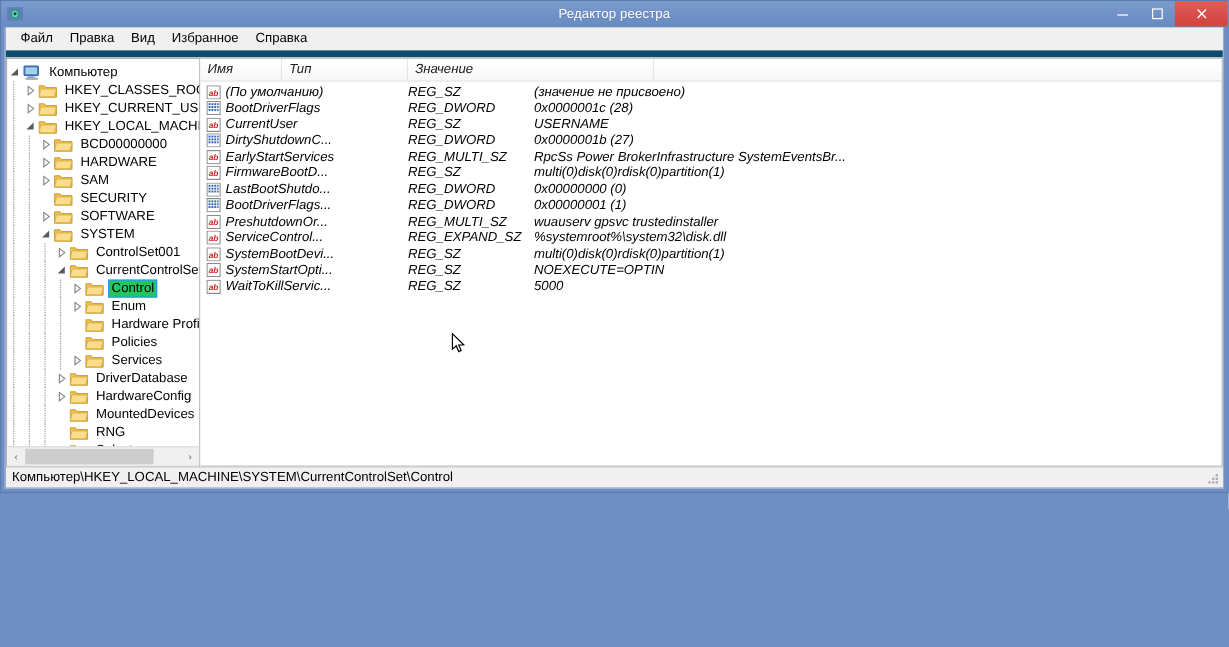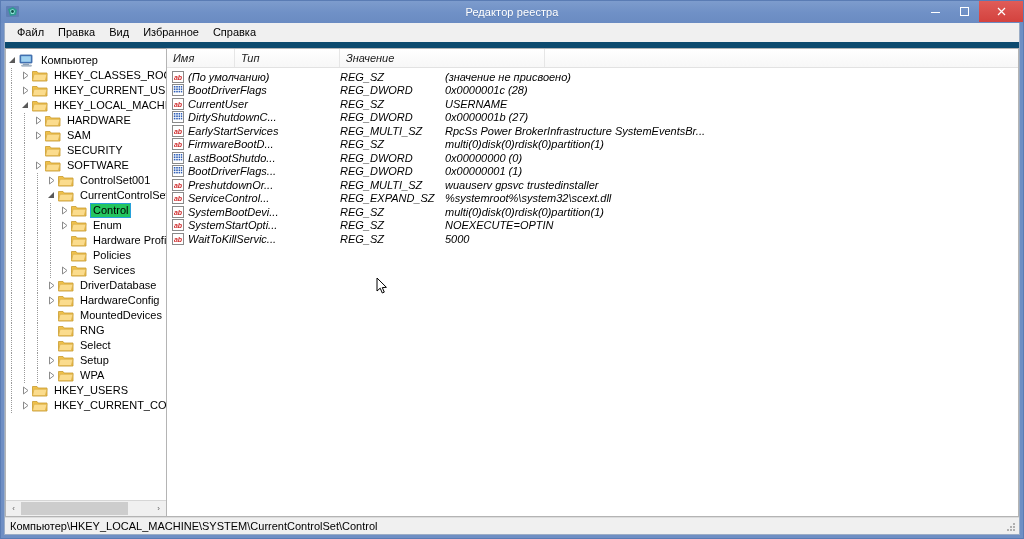--- a/index.html
+++ b/index.html
@@ -18,21 +18,21 @@
     overflow: hidden;
     background: #6f8fc4;
     box-sizing: border-box;
   }
 
   
   .window {
     position: absolute;
     left: 0; top: 0;
     width: 1024px;
-    height: 539px;
+    height: 411px;
     box-sizing: border-box;
     border: 1px solid #5a7cb4;
     background: #6f8fc4;
     display: flex;
     flex-direction: column;
   }
   .titlebar {
     height: 22px;
     flex: 0 0 22px;
     background: linear-gradient(to bottom, #7d9ccd 0%, #6f90c6 55%, #6a8bc2 100%);
@@ -416,20 +416,36 @@
                   <svg width="9" height="9" viewBox="0 0 9 9">
                     <path d="M2.5 1 L7 4.5 L2.5 8 Z" fill="none" stroke="#8b8b8b" stroke-width="1"></path>
                   </svg>
                 </span>
                 <span class="folder-ico">
                   <svg width="16" height="13" viewBox="0 0 16 13">
                     <path d="M0.5 2.5 L5 2.5 L6.2 4 L15 4 L15 12 L0.5 12 Z" fill="#f0c14b" stroke="#c79a2e" stroke-width="0.8"></path>
                     <path d="M2 5.2 L15 5.2 L13.3 11.6 L0.6 11.6 Z" fill="#fbdc8d" stroke="#d8ad48" stroke-width="0.7"></path>
                   </svg>
                 </span>
+                <span class="tree-label">BCD00000000</span>
+              </div>
+              <div class="tree-row">
+                <span class="tline vert"></span>
+                <span class="tline vert"></span>
+                <span class="tw">
+                  <svg width="9" height="9" viewBox="0 0 9 9">
+                    <path d="M2.5 1 L7 4.5 L2.5 8 Z" fill="none" stroke="#8b8b8b" stroke-width="1"></path>
+                  </svg>
+                </span>
+                <span class="folder-ico">
+                  <svg width="16" height="13" viewBox="0 0 16 13">
+                    <path d="M0.5 2.5 L5 2.5 L6.2 4 L15 4 L15 12 L0.5 12 Z" fill="#f0c14b" stroke="#c79a2e" stroke-width="0.8"></path>
+                    <path d="M2 5.2 L15 5.2 L13.3 11.6 L0.6 11.6 Z" fill="#fbdc8d" stroke="#d8ad48" stroke-width="0.7"></path>
+                  </svg>
+                </span>
                 <span class="tree-label">HARDWARE</span>
               </div>
               <div class="tree-row">
                 <span class="tline vert"></span>
                 <span class="tline vert"></span>
                 <span class="tw">
                   <svg width="9" height="9" viewBox="0 0 9 9">
                     <path d="M2.5 1 L7 4.5 L2.5 8 Z" fill="none" stroke="#8b8b8b" stroke-width="1"></path>
                   </svg>
                 </span>
@@ -461,20 +477,36 @@
                     <path d="M2.5 1 L7 4.5 L2.5 8 Z" fill="none" stroke="#8b8b8b" stroke-width="1"></path>
                   </svg>
                 </span>
                 <span class="folder-ico">
                   <svg width="16" height="13" viewBox="0 0 16 13">
                     <path d="M0.5 2.5 L5 2.5 L6.2 4 L15 4 L15 12 L0.5 12 Z" fill="#f0c14b" stroke="#c79a2e" stroke-width="0.8"></path>
                     <path d="M2 5.2 L15 5.2 L13.3 11.6 L0.6 11.6 Z" fill="#fbdc8d" stroke="#d8ad48" stroke-width="0.7"></path>
                   </svg>
                 </span>
                 <span class="tree-label">SOFTWARE</span>
+              </div>
+              <div class="tree-row">
+                <span class="tline vert"></span>
+                <span class="tline vert"></span>
+                <span class="tw">
+                  <svg width="9" height="9" viewBox="0 0 9 9">
+                    <path d="M1 7 L7 7 L7 1 Z" fill="#595959"></path>
+                  </svg>
+                </span>
+                <span class="folder-ico">
+                  <svg width="16" height="13" viewBox="0 0 16 13">
+                    <path d="M0.5 2.5 L5 2.5 L6.2 4 L15 4 L15 12 L0.5 12 Z" fill="#f0c14b" stroke="#c79a2e" stroke-width="0.8"></path>
+                    <path d="M2 5.2 L15 5.2 L13.3 11.6 L0.6 11.6 Z" fill="#fbdc8d" stroke="#d8ad48" stroke-width="0.7"></path>
+                  </svg>
+                </span>
+                <span class="tree-label">SYSTEM</span>
               </div>
               <div class="tree-row">
                 <span class="tline vert"></span>
                 <span class="tline vert"></span>
                 <span class="tline vert"></span>
                 <span class="tw">
                   <svg width="9" height="9" viewBox="0 0 9 9">
                     <path d="M2.5 1 L7 4.5 L2.5 8 Z" fill="none" stroke="#8b8b8b" stroke-width="1"></path>
                   </svg>
                 </span>
@@ -913,21 +945,21 @@
                 <span class="cell c-name">
                   <span class="val-ico">
                     <svg width="12" height="12" viewBox="0 0 12 12">
                       <rect x="0.5" y="0.5" width="11" height="11" fill="#ffffff" stroke="#8a8a8a" stroke-width="1"></rect>
                       <text x="6" y="8.6" font-family="Liberation Sans, sans-serif" font-size="7" font-weight="bold" fill="#cf2a2a" text-anchor="middle">ab</text>
                     </svg>
                   </span>
                   <span>ServiceControl...</span>
                 </span>
                 <span class="cell c-type">REG_EXPAND_SZ</span>
-                <span class="cell c-val">%systemroot%\system32\scext.dll</span>
+                <span class="cell c-val">%systemroot%\system32\disk.dll</span>
               </div>
               <div class="row">
                 <span class="cell c-name">
                   <span class="val-ico">
                     <svg width="12" height="12" viewBox="0 0 12 12">
                       <rect x="0.5" y="0.5" width="11" height="11" fill="#ffffff" stroke="#8a8a8a" stroke-width="1"></rect>
                       <text x="6" y="8.6" font-family="Liberation Sans, sans-serif" font-size="7" font-weight="bold" fill="#cf2a2a" text-anchor="middle">ab</text>
                     </svg>
                   </span>
                   <span>SystemBootDevi...</span>

